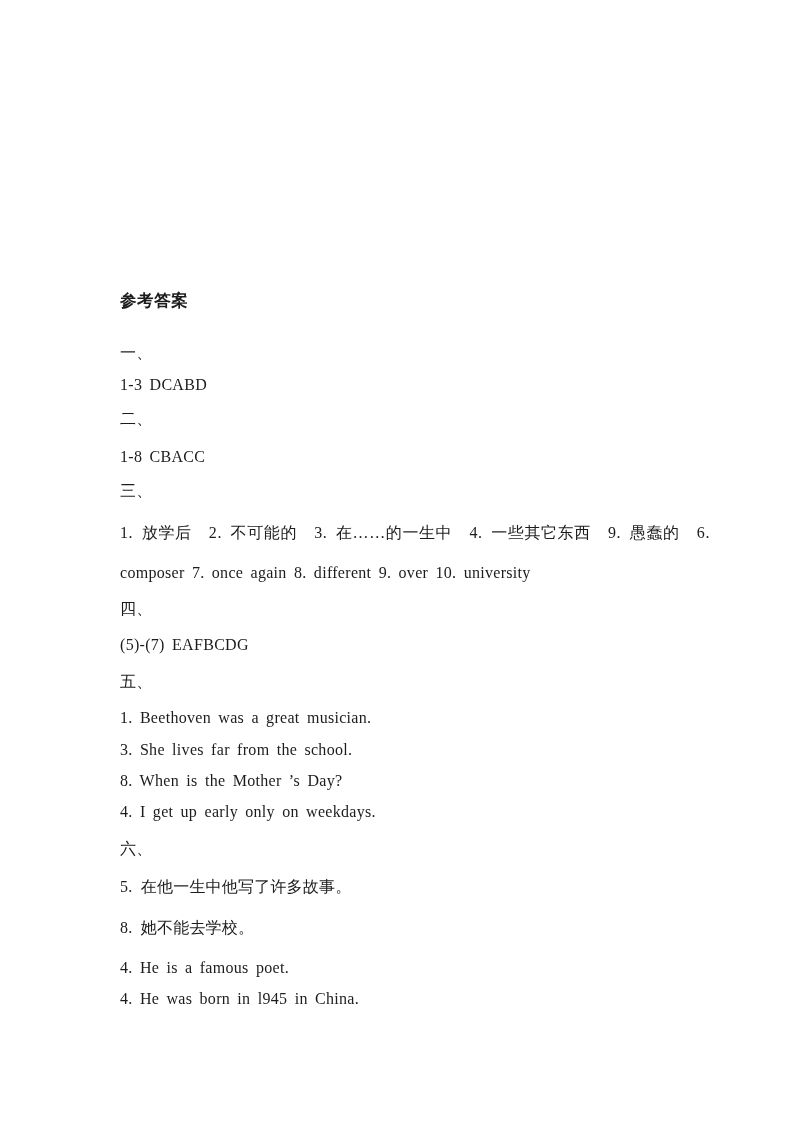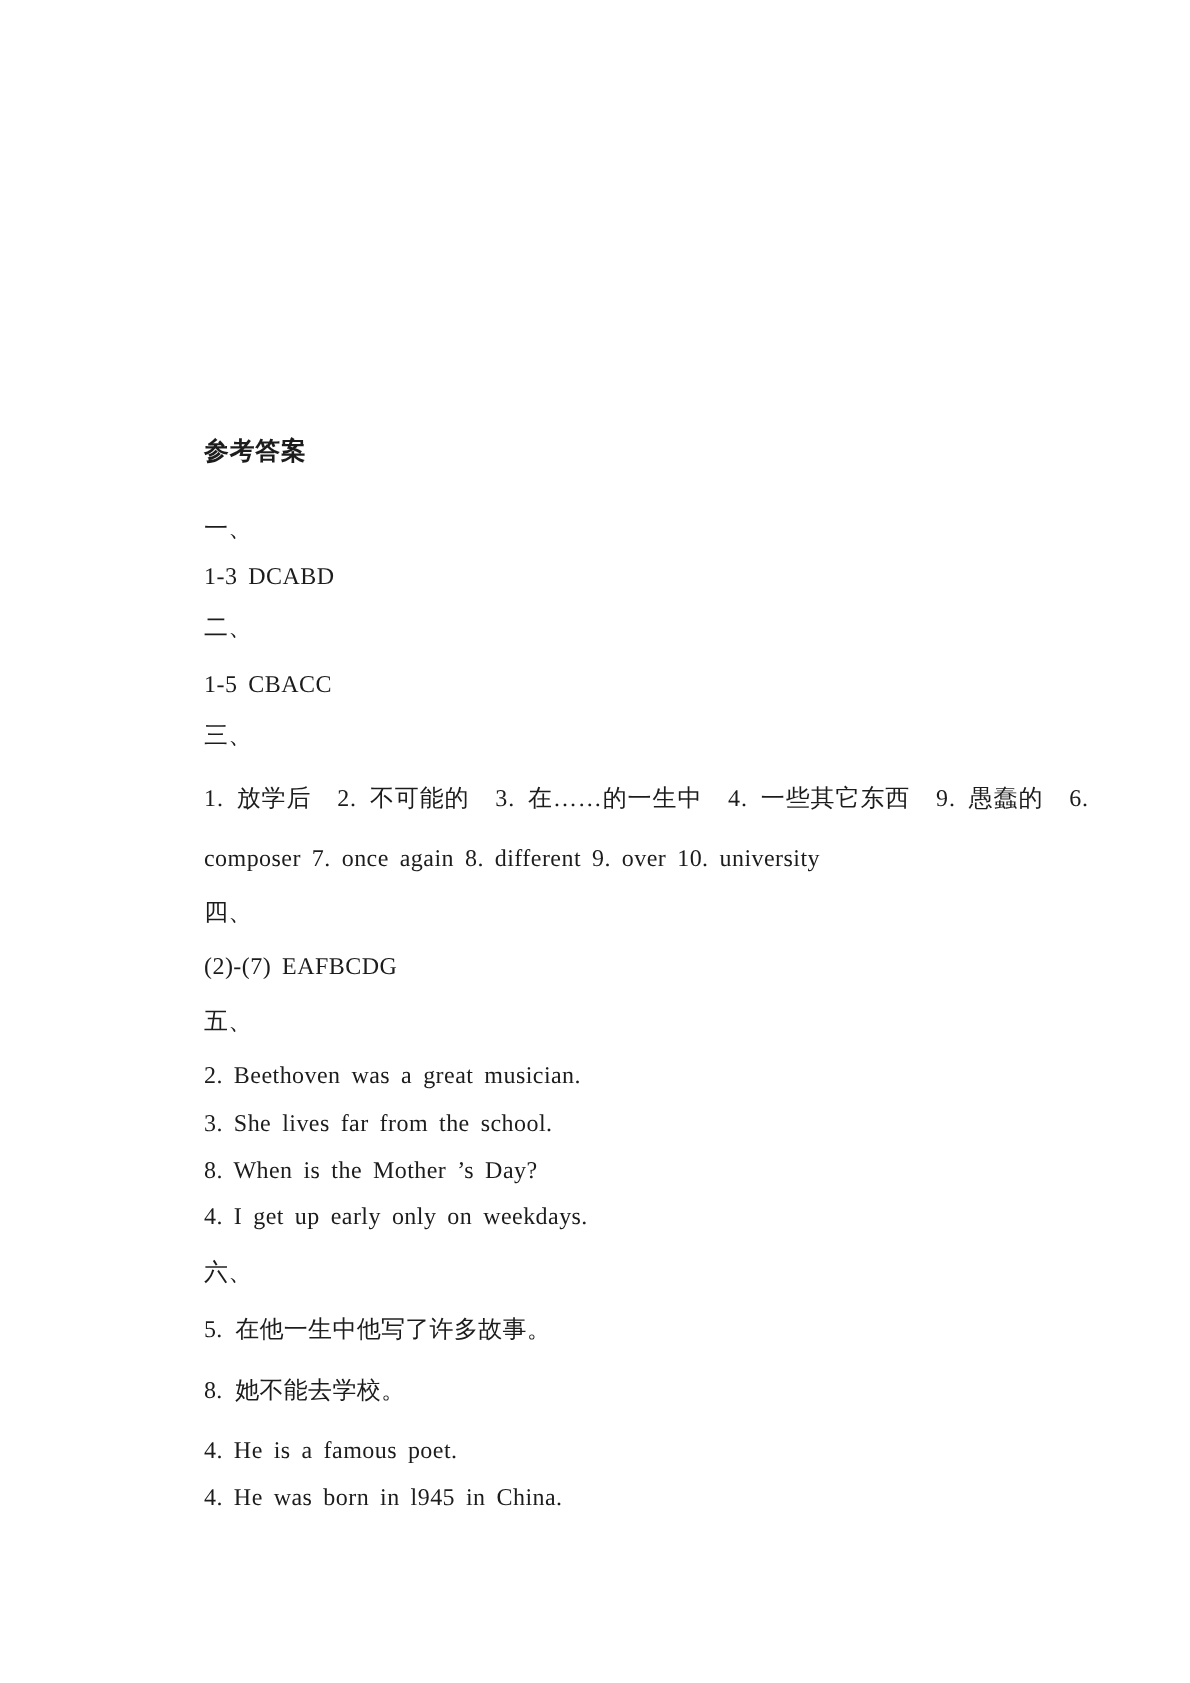--- a/index.html
+++ b/index.html
@@ -11,21 +11,21 @@
     position: relative;
     width: 793px;
     height: 1122px;
     background: #ffffff;
     overflow: hidden;
     font-family: "Liberation Serif", "DejaVu Serif", serif;
     color: #1c1c1c;
   }
   .ln {
     position: absolute;
-    left: 136px;
+    left: 120px;
     margin: 0;
     white-space: pre;
     font-size: 16px;
     line-height: 21px;
   }
   .en {
     font-size: 16px;
     word-spacing: 3px;
     letter-spacing: 0.3px;
   }
@@ -48,31 +48,31 @@
 
 <div class="page">
   <div>
 
     <p class="ln zh title" style="top:290px">参考答案</p>
 
     <p class="ln zh" style="top:342px">一、</p>
     <p class="ln en" style="top:374px">1-3 DCABD</p>
 
     <p class="ln zh" style="top:408px">二、</p>
-    <p class="ln en" style="top:446px">1-5 CBACC</p>
+    <p class="ln en" style="top:446px">1-8 CBACC</p>
 
     <p class="ln zh" style="top:480px">三、</p>
     <p class="ln zh zh-wide" style="top:522px">1. 放学后  2. 不可能的  3. 在……的一生中  4. 一些其它东西  9. 愚蠢的  6.</p>
     <p class="ln en" style="top:562px">composer 7. once again 8. different 9. over 10. university</p>
 
     <p class="ln zh" style="top:598px">四、</p>
-    <p class="ln en" style="top:634px">(2)-(7) EAFBCDG</p>
+    <p class="ln en" style="top:634px">(5)-(7) EAFBCDG</p>
 
     <p class="ln zh" style="top:671px">五、</p>
-    <p class="ln en" style="top:707px">2. Beethoven was a great musician.</p>
+    <p class="ln en" style="top:707px">1. Beethoven was a great musician.</p>
     <p class="ln en" style="top:739px">3. She lives far from the school.</p>
     <p class="ln en" style="top:770px">8. When is the Mother ’s Day?</p>
     <p class="ln en" style="top:801px">4. I get up early only on weekdays.</p>
 
     <p class="ln zh" style="top:838px">六、</p>
     <p class="ln zh" style="top:876px">5.  在他一生中他写了许多故事。</p>
     <p class="ln zh" style="top:917px">8.  她不能去学校。</p>
     <p class="ln en" style="top:957px">4. He is a famous poet.</p>
     <p class="ln en" style="top:988px">4. He was born in l945 in China.</p>
 

